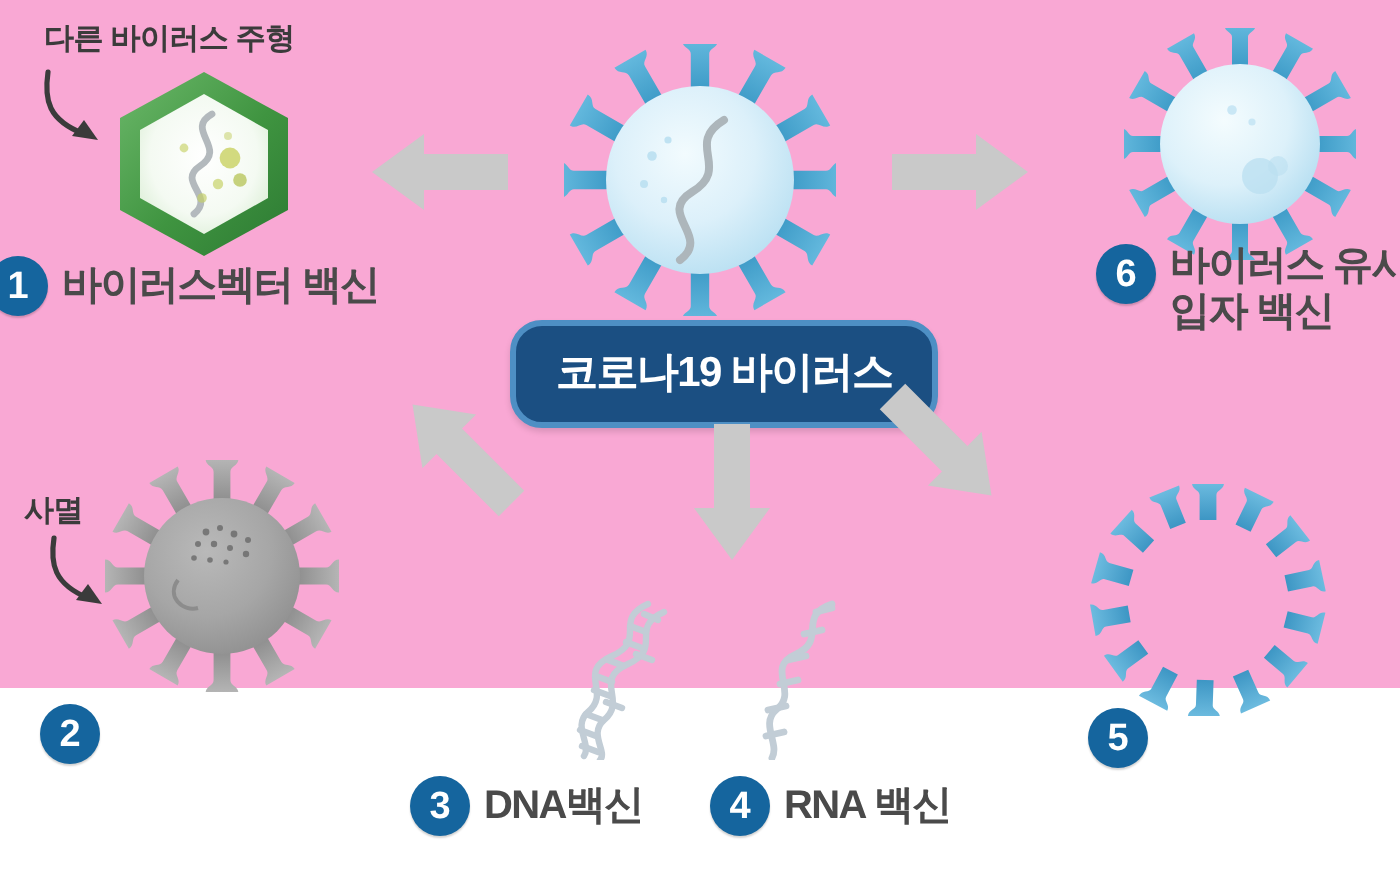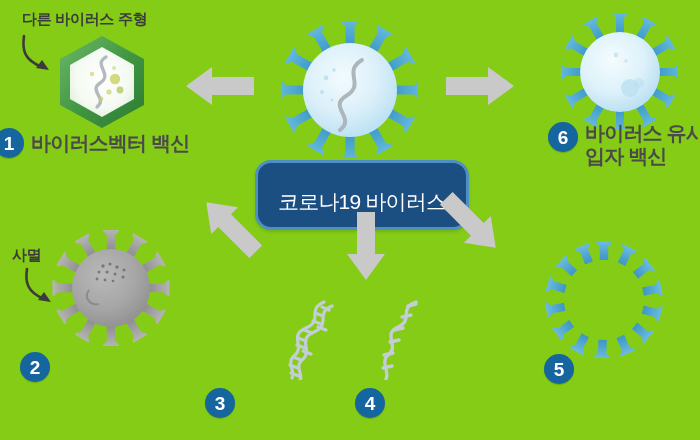--- a/index.html
+++ b/index.html
@@ -2,21 +2,21 @@
 <html><head>
 <meta charset="utf-8">
 <style>
   html,body{margin:0;padding:0;}
   body{
     width:700px;height:440px;
     background:#ffffff;
     font-family:"Liberation Sans","DejaVu Sans",sans-serif;
     overflow:hidden;
   }
-  #stage{position:relative;width:700px;height:440px;background:#84cc16;}
+  #stage{position:relative;width:700px;height:344px;background:#f9a8d4;}
   .abs{position:absolute;}
 
   
   .anno{
     font-size:15px;font-weight:700;color:#3b3b3b;white-space:nowrap;
     letter-spacing:-0.3px;
   }
   .vlabel{
     font-size:20px;font-weight:700;color:#4a4a4a;white-space:nowrap;
     letter-spacing:-0.8px;line-height:1.12;
@@ -31,26 +31,26 @@
     font-size:19px;font-weight:700;line-height:1;
     box-shadow:0 1px 1px rgba(0,0,0,.18);
     flex:0 0 auto;
   }
   .labelrow{display:flex;align-items:center;gap:7px;}
   .labelrow.top{align-items:flex-start;}
 
   
   #center-pill{
     left:255px;top:160px;
-    padding:25px 20px 11px;
+    padding:9px 20px 11px;
     border-radius:16px;
     background:#1b4f82;
     border:3px solid #4e8fc4;
     color:#ffffff;
-    font-size:21px;font-weight:400;letter-spacing:-0.8px;
+    font-size:21px;font-weight:700;letter-spacing:-0.8px;
     white-space:nowrap;
     box-shadow:0 2px 3px rgba(0,0,0,.13);
   }
 
   
   .gray{fill:#c9c9c9;}
   .arrowsvg{display:block;}
 </style>
 </head>
 <body>
@@ -342,36 +342,38 @@
       <path d="M9 45 L17 48"></path>
         <path d="M15 51 L23 54"></path>
       <path d="M5 57 L13 60"></path>
         <path d="M2 65 L10 68"></path>
       <path d="M3 73 L11 76"></path>
     </g>
   </svg>
 
   <div class="abs labelrow" style="left:205px;top:388px;">
     <div class="badge">3</div>
+    <div class="vlabel">DNA백신</div>
   </div>
 
   <svg class="abs" style="left:378px;top:300px;" width="52" height="80" viewBox="0 0 52 80">
     <g stroke="#c2cdd6" stroke-width="3.4" fill="none" stroke-linecap="round">
       <path d="M38 2 C20 8 36 20 20 27 C4 34 22 46 10 55 C2 62 12 72 8 79"></path>
       <path d="M30 6 L38 4"></path>
       <path d="M24 17 L33 15"></path>
       <path d="M16 30 L25 28"></path>
       <path d="M12 42 L21 40"></path>
       <path d="M6 55 L15 53"></path>
       <path d="M5 68 L14 66"></path>
     </g>
   </svg>
 
   <div class="abs labelrow" style="left:355px;top:388px;">
     <div class="badge">4</div>
+    <div class="vlabel">RNA 백신</div>
   </div>
 
   <svg class="abs" style="left:542px;top:242px;" width="124" height="116" viewBox="0 0 124 116">
     <defs>
       <linearGradient id="rspike" x1="0" y1="0" x2="0" y2="1">
         <stop offset="0%" stop-color="#6cbbdf"></stop>
         <stop offset="100%" stop-color="#3d96c4"></stop>
       </linearGradient>
       <g id="spikeR">
         <path d="M-4.2,0 L-4.2,-12.5 C-4.2,-15 -8,-15 -8,-18.5 L8,-18.5 C8,-15 4.2,-15 4.2,-12.5 L4.2,0 Z" fill="url(#rspike)"></path>

